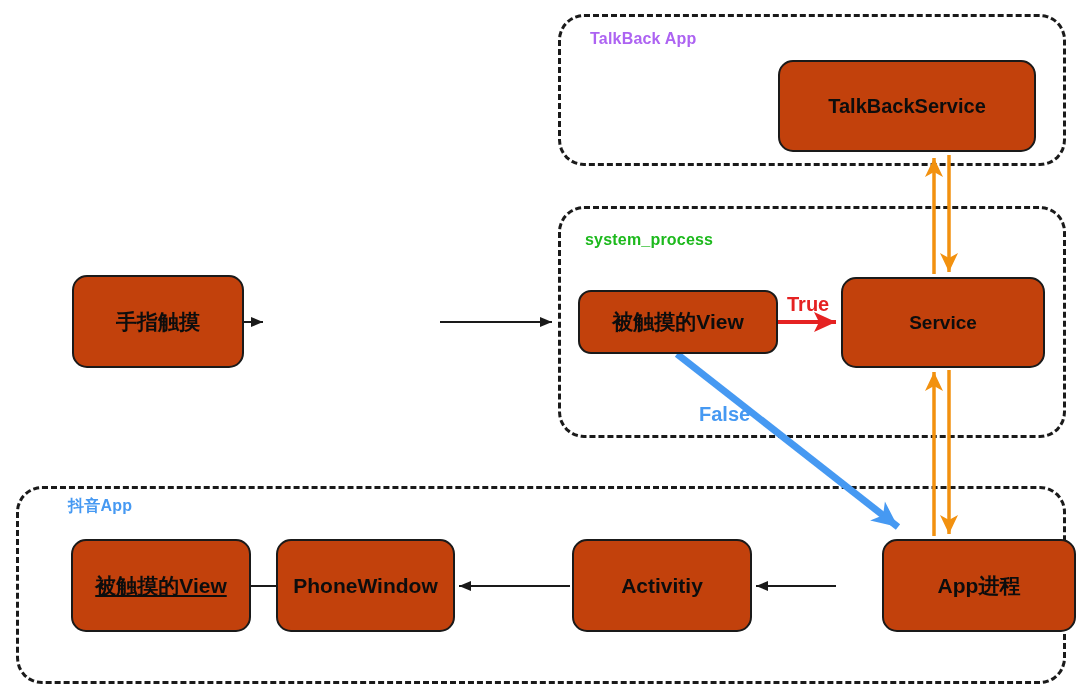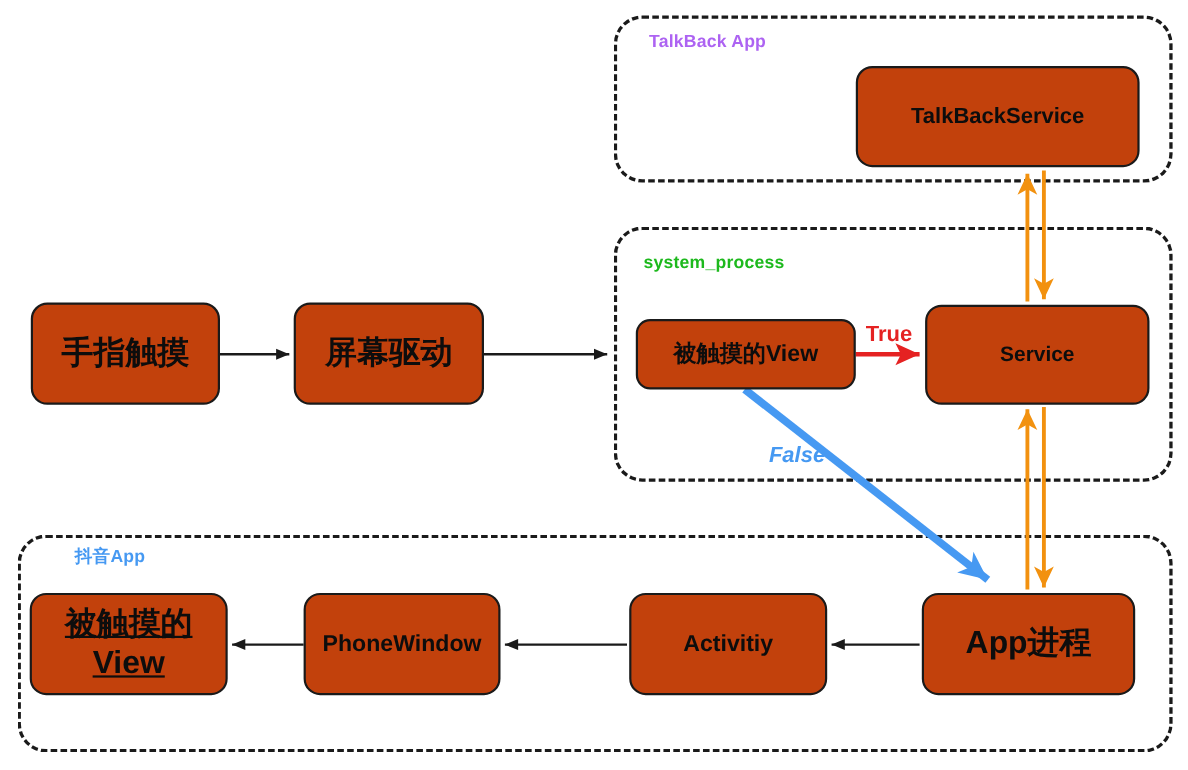--- a/index.html
+++ b/index.html
@@ -38,21 +38,21 @@
     border-radius: 15px;
     display: flex;
     flex-direction: column;
     align-items: center;
     justify-content: center;
     text-align: center;
     font-weight: bold;
     color: #0d0d0d;
     line-height: 1.22;
   }
-  .fs23 { font-size: 29px; }
+  .fs23 { font-size: 21px; margin-left: 44px; }
   .fs21 { font-size: 21px; }
   .fs20 { font-size: 20px; }
   .fs19 { font-size: 19px; }
 
   
   svg.overlay {
     position: absolute; left: 0; top: 0;
     width: 1080px; height: 700px;
     pointer-events: none;
   }
@@ -65,21 +65,21 @@
   .mk-blue   { fill: var(--c-blue,   #4699f2); }
   .mk-orange { fill: var(--c-orange, #f2910f); }
 
   .edge-label {
     position: absolute;
     font-weight: bold;
     font-size: 20px;
     white-space: nowrap;
   }
   .edge-true  { color: var(--c-red,  #e52222); }
-  .edge-false { color: var(--c-blue, #4699f2); font-style: italic; }
+  .edge-false { color: var(--c-blue, #4699f2); }
 </style>
 </head>
 <body>
 
 <div class="canvas">
 
   <div class="group" style="left:558px; top:14px; width:508px; height:152px;"></div>
   <div class="group" style="left:558px; top:206px; width:508px; height:232px;"></div>
   <div class="group" style="left:16px; top:486px; width:1050px; height:198px;"></div>
 
@@ -117,23 +117,20 @@
   </svg>
 
   <span class="group-label lbl-talkback" style="left:590px; top:30px;">TalkBack App</span>
   <span class="group-label lbl-system" style="left:585px; top:231px;">system_process</span>
   <span class="group-label lbl-douyin" style="left:68px; top:496px;">抖音App</span>
 
   <div class="box fs23" style="left:28px; top:275px; width:172px; height:93px;">
     <span>手指触摸</span>
   </div>
 
-  <div class="box fs23" style="left:267px; top:275px; width:173px; height:93px;">
-    <span>屏幕驱动</span>
-  </div>
 
   <div class="box fs21" style="left:578px; top:290px; width:200px; height:64px; border-radius:13px;">
     <span>被触摸的View</span>
   </div>
 
   <div class="box fs20" style="left:778px; top:60px; width:258px; height:92px;">
     <span>TalkBackService</span>
   </div>
 
   <div class="box fs19" style="left:841px; top:277px; width:204px; height:91px;">

